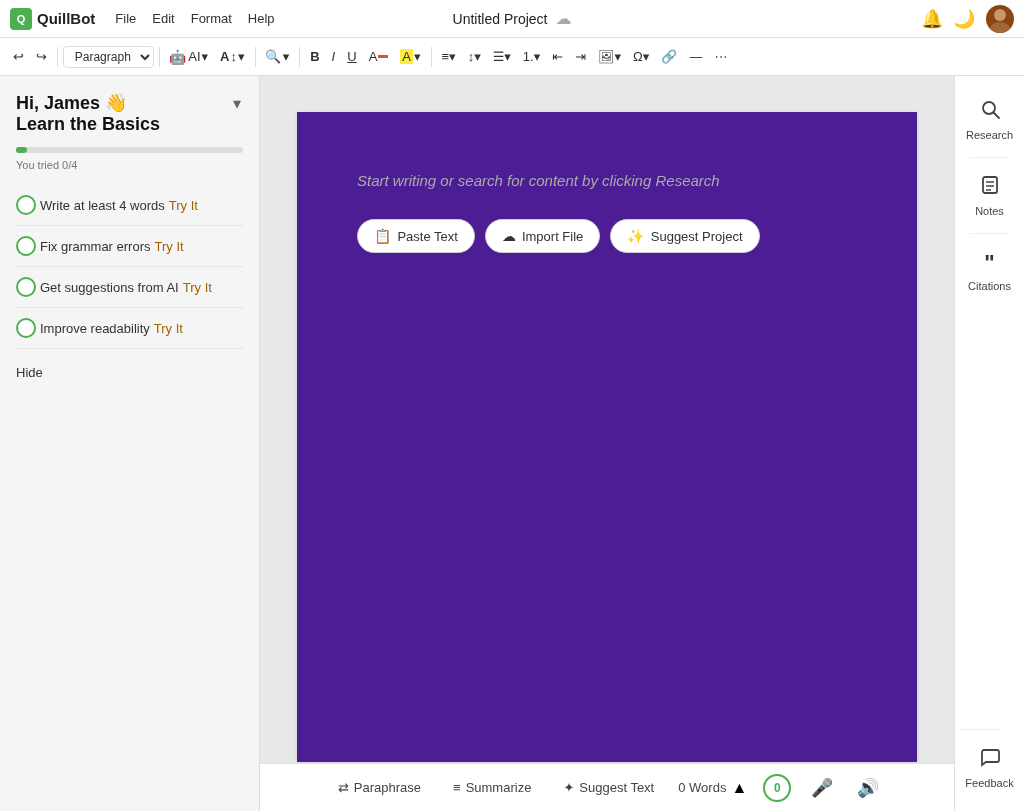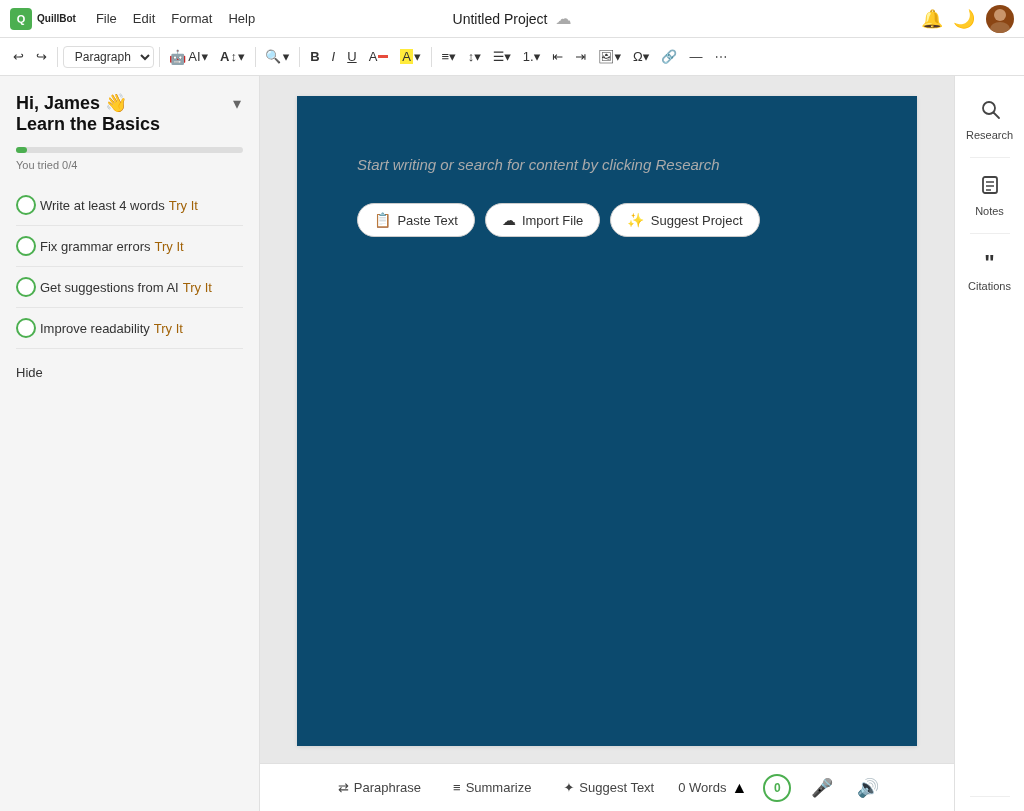--- a/index.html
+++ b/index.html
@@ -6,21 +6,21 @@
     body { font-family: -apple-system, BlinkMacSystemFont, 'Segoe UI', sans-serif; background: #f0f0f0; height: 811px; width: 1024px; overflow: hidden; display: flex; flex-direction: column; }
 
     
     #topbar {
       display: flex; align-items: center; height: 38px; background: #fff;
       border-bottom: 1px solid #e0e0e0; padding: 0 10px; position: relative;
     }
     #logo-area { display: flex; align-items: center; gap: 5px; margin-right: 20px; }
     #logo-icon { width: 22px; height: 22px; background: #4caf50; border-radius: 4px; display: flex; align-items: center; justify-content: center; }
     #logo-icon span { color: white; font-size: 11px; font-weight: bold; }
-    #logo-text { font-weight: 700; font-size: 10px; color: #222; }
+    #logo-text { font-weight: 700; font-size: 15px; color: #222; }
     #menu-items { display: flex; gap: 16px; }
     .menu-item { font-size: 13px; color: #333; cursor: pointer; }
     #title-area { position: absolute; left: 50%; transform: translateX(-50%); display: flex; align-items: center; gap: 8px; }
     #project-title { font-size: 14px; font-weight: 500; color: #222; text-align: right; }
     #cloud-icon { color: #aaa; font-size: 16px; }
     #topbar-right { margin-left: auto; display: flex; align-items: center; gap: 10px; }
     .topbar-icon { font-size: 18px; color: #555; cursor: pointer; }
     #avatar { width: 28px; height: 28px; border-radius: 50%; background: #8B4513; display: flex; align-items: center; justify-content: center; overflow: hidden; }
 
     
@@ -51,21 +51,21 @@
     .task-item { display: flex; align-items: center; gap: 4px; padding: 10px 0; border-bottom: 1px solid #e5e5e5; }
     .task-check { width: 20px; height: 20px; border-radius: 50%; border: 2px solid #4caf50; background: #fff; display: flex; align-items: center; justify-content: center; flex-shrink: 0; }
     .task-check-inner { width: 10px; height: 10px; border-radius: 50%; background: none; }
     .task-label { font-size: 13px; color: #333; }
     .task-try { font-size: 13px; color: #a16207; font-weight: 500; cursor: pointer; }
     #hide-btn { margin-top: 16px; font-size: 13px; color: #333; cursor: pointer; background: none; border: none; }
 
     
     #editor-area { flex: 1; display: flex; flex-direction: column; background: #e8e8e8; overflow: hidden; }
     #editor-wrapper { flex: 1; padding: 20px; overflow-y: auto; }
-    #editor-paper { background: #0c4a6e; min-height: 650px; margin: 0 auto; max-width: 620px; padding: 60px 60px 40px; box-shadow: 0 1px 4px rgba(0,0,0,0.1); position: relative; }
+    #editor-paper { background: #4c1d95; min-height: 650px; margin: 16px auto; max-width: 620px; padding: 60px 60px 40px; box-shadow: 0 1px 4px rgba(0,0,0,0.1); position: relative; }
     #editor-placeholder { color: #aaa; font-size: 15px; font-style: italic; margin-bottom: 30px; }
     #editor-actions { display: flex; gap: 10px; margin-top: 20px; }
     .editor-action-btn {
       display: flex; align-items: center; gap: 6px;
       padding: 8px 16px; border: 1px solid #ccc; border-radius: 20px;
       background: #fff; cursor: pointer; font-size: 13px; color: #333;
     }
     .editor-action-btn .btn-icon { font-size: 14px; }
 
     
@@ -274,16 +274,24 @@
       </span>
       <span class="right-sidebar-label">Notes</span>
     </div>
     <div class="right-sidebar-divider"></div>
     <div class="right-sidebar-item">
       <span class="right-sidebar-icon citations-number" style="font-size:22px;font-weight:bold;color:#333;">"</span>
       <span class="right-sidebar-label">Citations</span>
     </div>
     <div id="feedback-area">
       <div class="right-sidebar-divider"></div>
+      <div class="right-sidebar-item">
+        <span class="right-sidebar-icon">
+          <svg width="22" height="22" viewBox="0 0 22 22" fill="none" xmlns="http://www.w3.org/2000/svg">
+            <path d="M4 4h14a2 2 0 0 1 2 2v8a2 2 0 0 1-2 2H7l-4 3V6a2 2 0 0 1 2-2z" stroke="#444" stroke-width="1.8" fill="none"></path>
+          </svg>
+        </span>
+        <span class="right-sidebar-label">Feedback</span>
+      </div>
     </div>
   </div>
 
 </div>
 
 </body></html>

